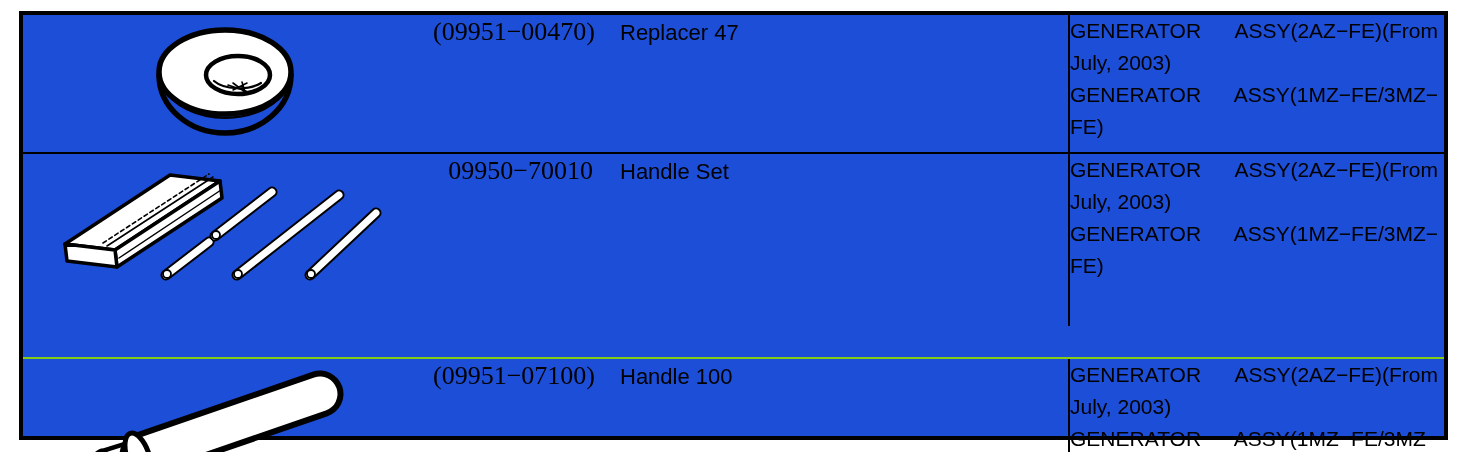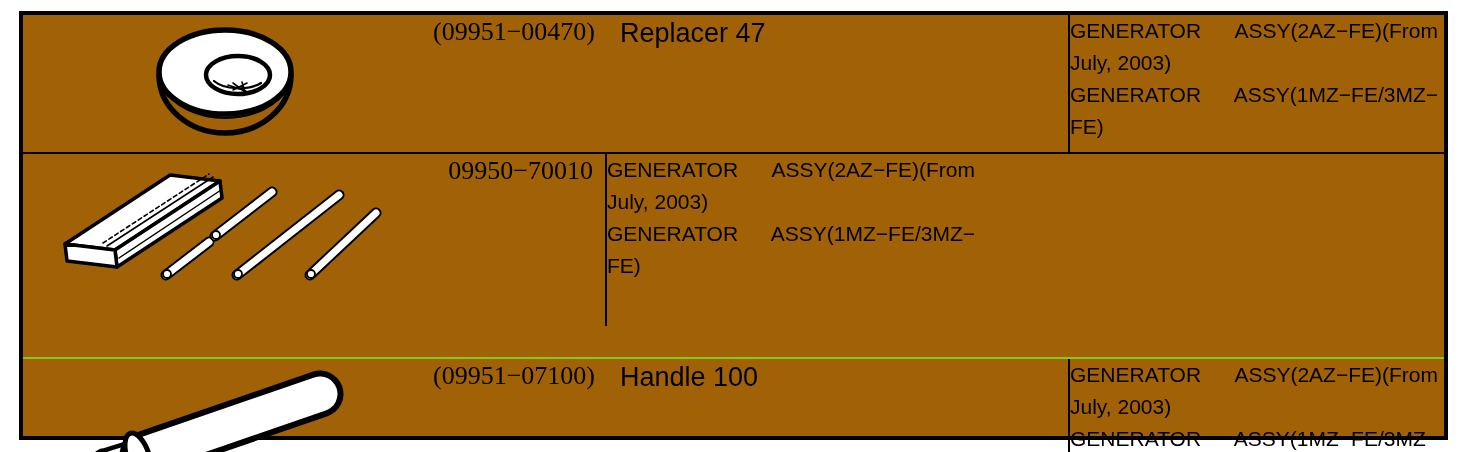--- a/index.html
+++ b/index.html
@@ -4,36 +4,36 @@
 <style>
   html,body{margin:0;padding:0;background:#ffffff;}
   body{
     width:1472px;height:452px;position:relative;overflow:hidden;
     font-family:"Liberation Sans",sans-serif;color:#000;
     -webkit-font-smoothing:none;
   }
   .sst-table{
     position:absolute;left:19px;top:11px;width:1429px;height:429px;
     border:4px solid #000;box-sizing:border-box;
-    display:flex;flex-direction:column;background:#a16207;
+    display:flex;flex-direction:column;background:#1d4ed8;
   }
   .sst-row{display:flex;box-sizing:border-box;flex:none;}
   .sst-row.r1{height:137px;}
   .sst-row.r2{height:174px;border-top:2px solid #000;}
   .sst-row.r3{height:123px;border-top:2px solid #84cc16;margin-top:31px;}
   .cell{box-sizing:border-box;}
   .cell-image{width:410px;flex:none;position:relative;}
   .cell-image svg{display:block;position:absolute;left:0;top:0;}
   .cell-part{
     width:172px;flex:none;text-align:right;padding:2px 12px 0 0;
     font-family:"Liberation Serif",serif;font-size:26px;line-height:30px;
     white-space:nowrap;
   }
   .cell-name{
-    flex:1;padding:6px 0 4px 15px;font-size:27px;line-height:24px;
+    flex:1;padding:6px 0 4px 15px;font-size:22px;line-height:24px;
     white-space:nowrap;
   }
   .cell-apps{
     width:376px;flex:none;border-left:2px solid #000;
     padding:0 6px 0 0;font-size:21px;line-height:32px;
   }
   .app-line{white-space:nowrap;}
   .app-line.jline{
     white-space:normal;
     text-align:justify;
@@ -98,20 +98,21 @@
         <line class="lineart" stroke-width="11" x1="214" y1="121" x2="316" y2="41"></line>
         <line x1="214" y1="121" x2="316" y2="41" stroke="#fff" stroke-width="7" stroke-linecap="round"></line>
         <ellipse class="lineart fillwhite" stroke-width="1.8" cx="215" cy="120" rx="4" ry="4"></ellipse>
 
         <line class="lineart" stroke-width="11" x1="287" y1="121" x2="353" y2="59"></line>
         <line x1="287" y1="121" x2="353" y2="59" stroke="#fff" stroke-width="7" stroke-linecap="round"></line>
         <ellipse class="lineart fillwhite" stroke-width="1.8" cx="288" cy="120" rx="4" ry="4"></ellipse>
       </svg>
     </div>
     <div class="cell cell-part">09950−70010</div>
+    <div class="cell cell-name">Handle Set</div>
     <div class="cell cell-apps">
       <div class="app-line jline">GENERATOR ASSY(2AZ−FE)(From</div>
       <div class="app-line">July, 2003)</div>
       <div class="app-line jline">GENERATOR ASSY(1MZ−FE/3MZ−</div>
       <div class="app-line">FE)</div>
     </div>
   </div>
 
   <div class="sst-row r3">
     <div class="cell cell-image">

